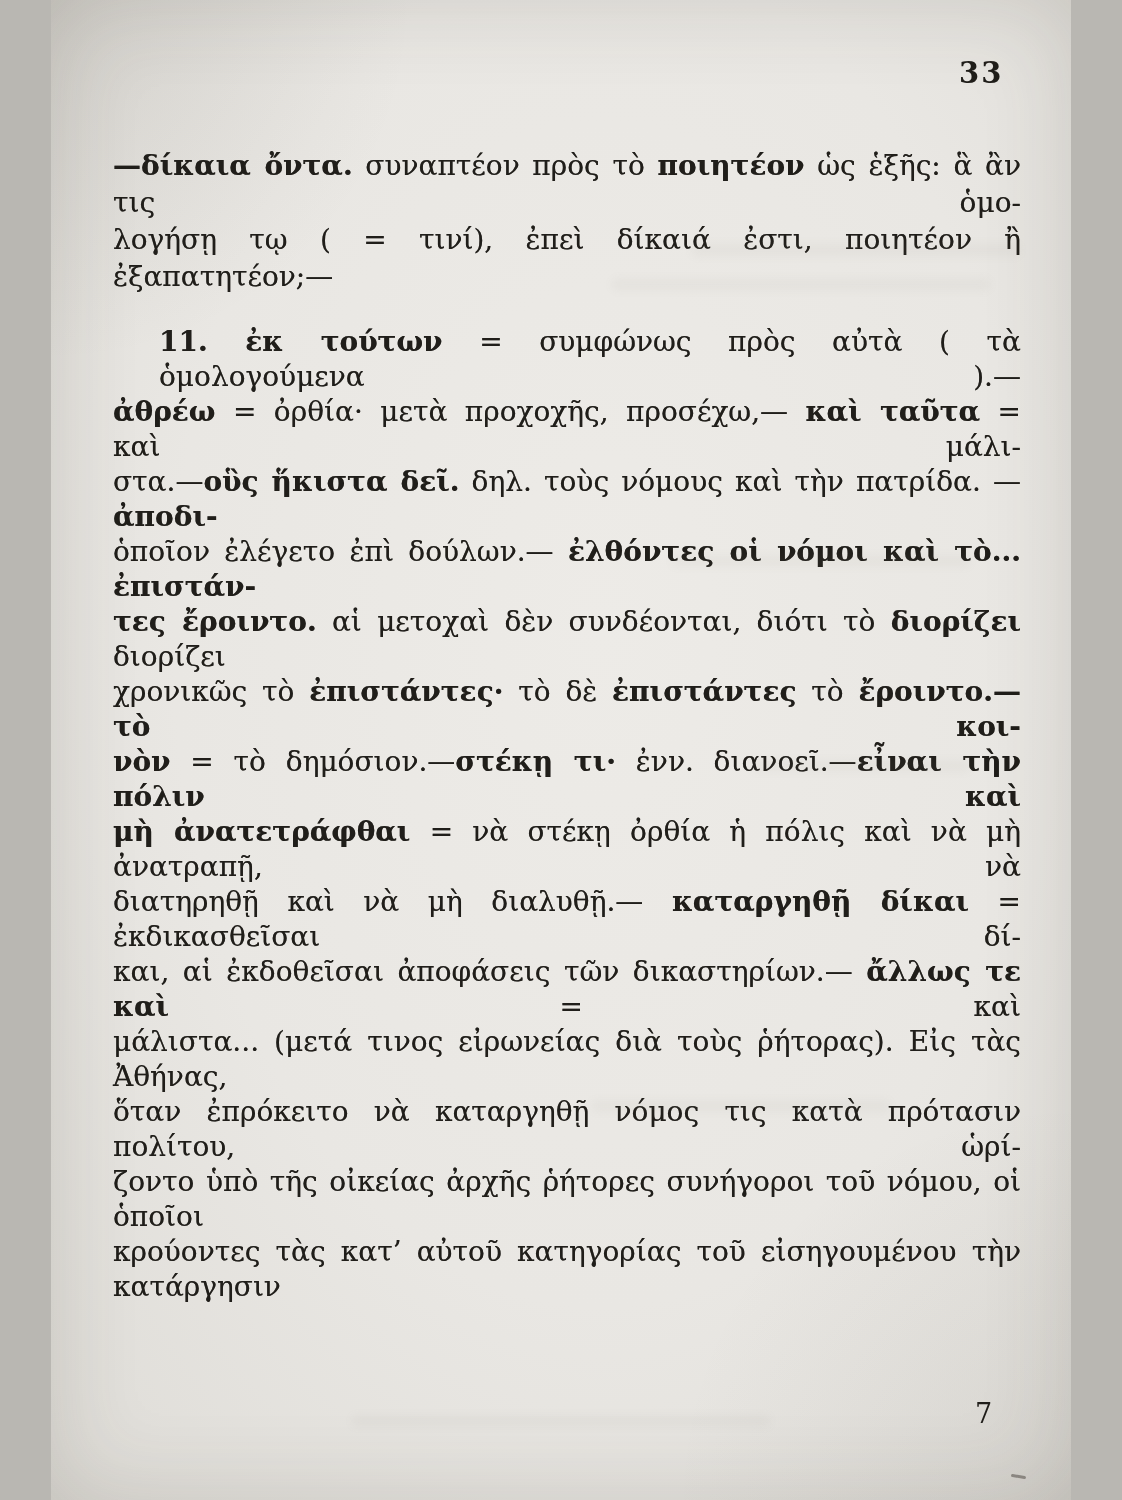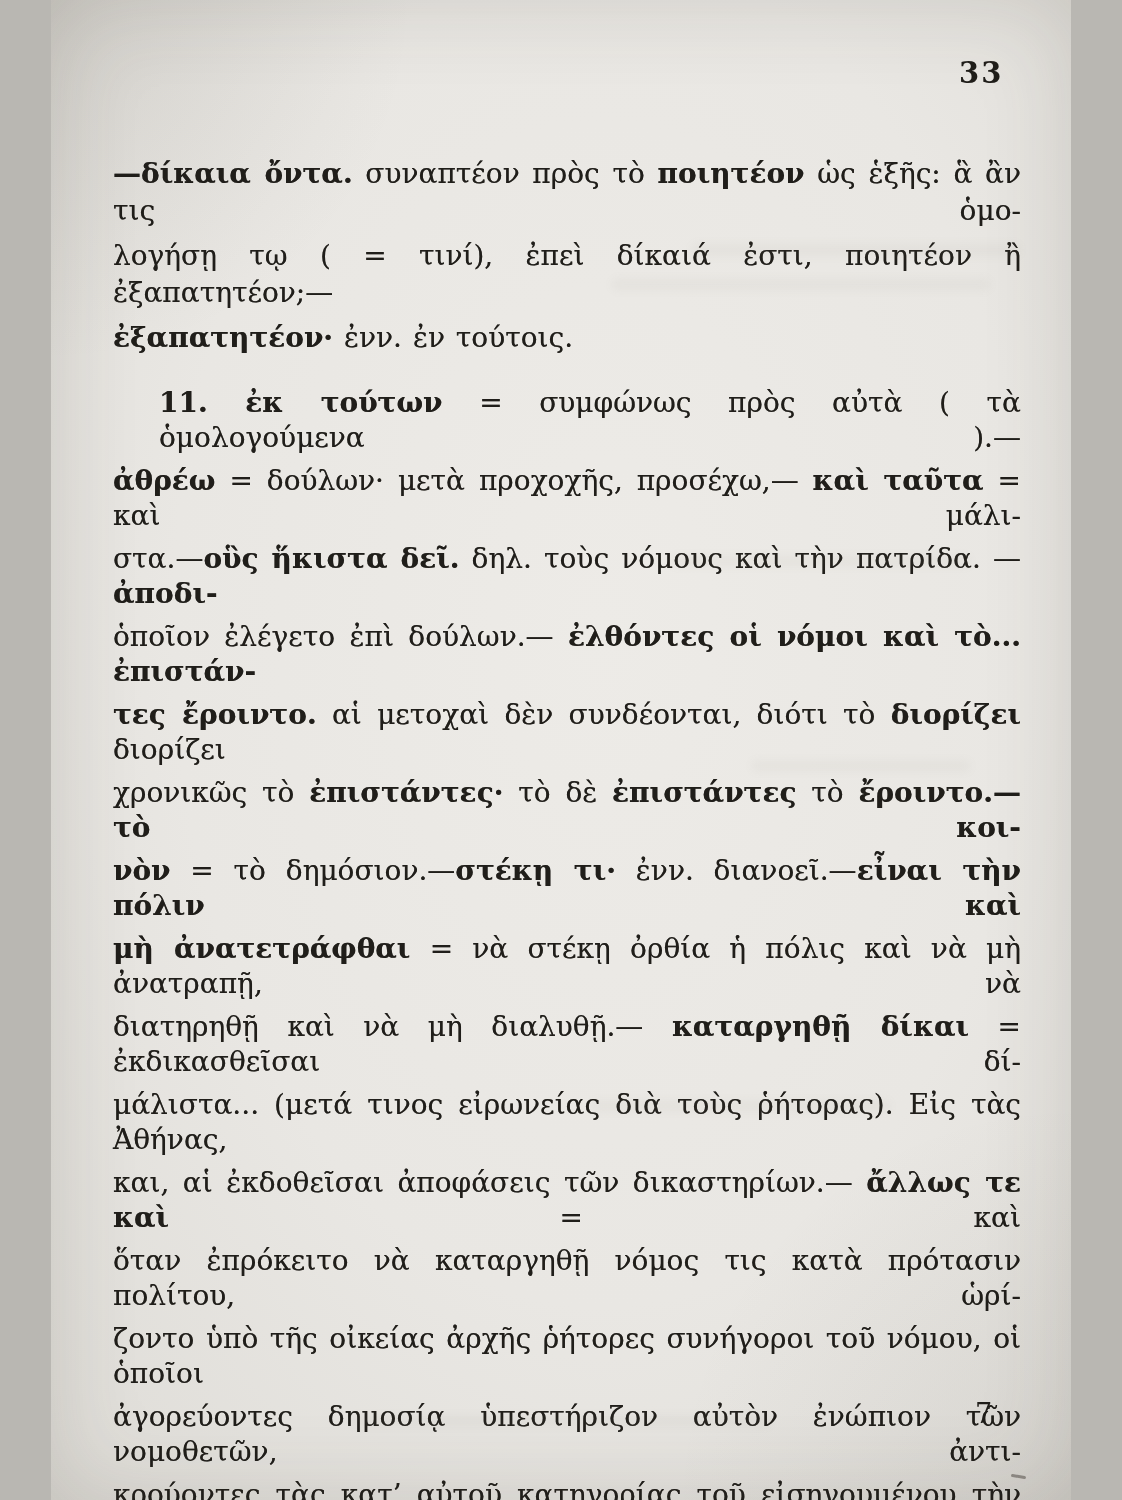--- a/index.html
+++ b/index.html
@@ -28,21 +28,20 @@
   .textblock{
     position:absolute;left:62px;top:147px;width:908px;
     text-shadow:0 0 .6px rgba(32,30,26,.65);
   }
   .para{font-size:28px;word-spacing:2px;}
   .para .line{
     text-align:justify;
     text-align-last:justify;
     line-height:35px;
     white-space:normal;
-    margin-top:8px;
   }
   .textblock .para:nth-child(1) .line{line-height:37px;}
   .para + .para{margin-top:29px;}
   .textblock .para:nth-child(3){margin-top:33px;}
   .line.indent{padding-left:46px;}
   .line.short{text-align-last:left;}
   .b{font-weight:bold;}
   .artifact{
     position:absolute;background:#8a867c;opacity:.06;
     filter:blur(4px);border-radius:8px;pointer-events:none;
@@ -60,37 +59,35 @@
 <body>
 
 <div class="page">
 
   <div class="pageno-top">33</div>
 
   <div class="textblock">
       <div class="para">
         <div class="line"><span class="b">—δίκαια ὄντα.</span><span class="r"> συναπτέον πρὸς τὸ </span><span class="b">ποιητέον</span><span class="r"> ὡς ἑξῆς: ἃ ἂν τις ὁμο-</span></div>
         <div class="line"><span class="r">λογήσῃ τῳ ( = τινί), ἐπεὶ δίκαιά ἐστι, ποιητέον ἢ ἐξαπατητέον;—</span></div>
-        <div class="line short"><span class="b">ἐξαπατητέον·</span><span class="r"> ἐνν. ἐν τούτοις.</span></div>
       </div>
       <div class="para">
         <div class="line indent"><span class="b">11. ἐκ τούτων</span><span class="r"> = συμφώνως πρὸς αὐτὰ ( τὰ ὁμολογούμενα ).—</span></div>
-        <div class="line"><span class="b">ἀθρέω</span><span class="r"> = δούλων· μετὰ προχοχῆς, προσέχω,— </span><span class="b">καὶ ταῦτα</span><span class="r"> = καὶ μάλι-</span></div>
+        <div class="line"><span class="b">ἀθρέω</span><span class="r"> = ὀρθία· μετὰ προχοχῆς, προσέχω,— </span><span class="b">καὶ ταῦτα</span><span class="r"> = καὶ μάλι-</span></div>
         <div class="line"><span class="r">στα.—</span><span class="b">οὓς ἥκιστα δεῖ.</span><span class="r"> δηλ. τοὺς νόμους καὶ τὴν πατρίδα. — </span><span class="b">ἀποδι-</span></div>
         <div class="line"><span class="r">ὁποῖον ἐλέγετο ἐπὶ δούλων.— </span><span class="b">ἐλθόντες οἱ νόμοι καὶ τὸ... ἐπιστάν-</span></div>
         <div class="line"><span class="b">τες ἔροιντο.</span><span class="r"> αἱ μετοχαὶ δὲν συνδέονται, διότι τὸ </span><span class="b">διορίζει</span><span class="r"> διορίζει</span></div>
         <div class="line"><span class="r">χρονικῶς τὸ </span><span class="b">ἐπιστάντες·</span><span class="r"> τὸ δὲ </span><span class="b">ἐπιστάντες</span><span class="r"> τὸ </span><span class="b">ἔροιντο.—</span><span class="r"> </span><span class="b">τὸ κοι-</span></div>
         <div class="line"><span class="b">νὸν</span><span class="r"> = τὸ δημόσιον.—</span><span class="b">στέκῃ τι·</span><span class="r"> ἐνν. διανοεῖ.—</span><span class="b">εἶναι τὴν πόλιν καὶ</span></div>
         <div class="line"><span class="b">μὴ ἀνατετράφθαι</span><span class="r"> = νὰ στέκῃ ὀρθία ἡ πόλις καὶ νὰ μὴ ἀνατραπῇ, νὰ</span></div>
         <div class="line"><span class="r">διατηρηθῇ καὶ νὰ μὴ διαλυθῇ.— </span><span class="b">καταργηθῇ δίκαι</span><span class="r"> = ἐκδικασθεῖσαι δί-</span></div>
+        <div class="line"><span class="r">και, αἱ ἐκδοθεῖσαι ἀποφάσεις τῶν δικαστηρίων.— </span><span class="b">ἄλλως τε καὶ</span><span class="r"> = καὶ</span></div>
         <div class="line"><span class="r">μάλιστα... (μετά τινος εἰρωνείας διὰ τοὺς ῥήτορας). Εἰς τὰς Ἀθήνας,</span></div>
-        <div class="line"><span class="r">και, αἱ ἐκδοθεῖσαι ἀποφάσεις τῶν δικαστηρίων.— </span><span class="b">ἄλλως τε καὶ</span><span class="r"> = καὶ</span></div>
         <div class="line"><span class="r">ὅταν ἐπρόκειτο νὰ καταργηθῇ νόμος τις κατὰ πρότασιν πολίτου, ὡρί-</span></div>
         <div class="line"><span class="r">ζοντο ὑπὸ τῆς οἰκείας ἀρχῆς ῥήτορες συνήγοροι τοῦ νόμου, οἱ ὁποῖοι</span></div>
-        <div class="line"><span class="r">ἀγορεύοντες δημοσίᾳ ὑπεστήριζον αὐτὸν ἐνώπιον τῶν νομοθετῶν, ἀντι-</span></div>
         <div class="line"><span class="r">κρούοντες τὰς κατ’ αὐτοῦ κατηγορίας τοῦ εἰσηγουμένου τὴν κατάργησιν</span></div>
       </div>
     </div>
 
   <div class="pageno-bottom">7</div>
 
   <div class="artifact" style="left:640px;top:243px;width:330px;height:14px;"></div>
   <div class="artifact" style="left:560px;top:278px;width:380px;height:13px;"></div>
   <div class="artifact" style="left:620px;top:555px;width:300px;height:12px;"></div>
   <div class="artifact" style="left:700px;top:760px;width:220px;height:12px;"></div>

